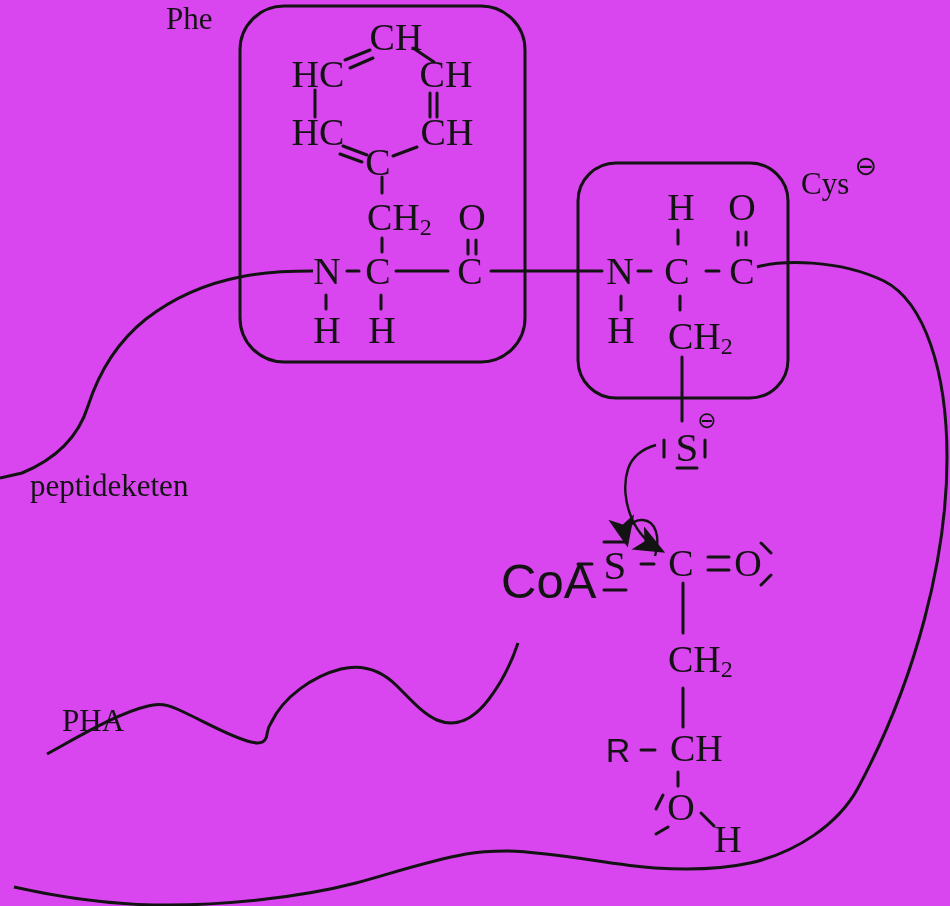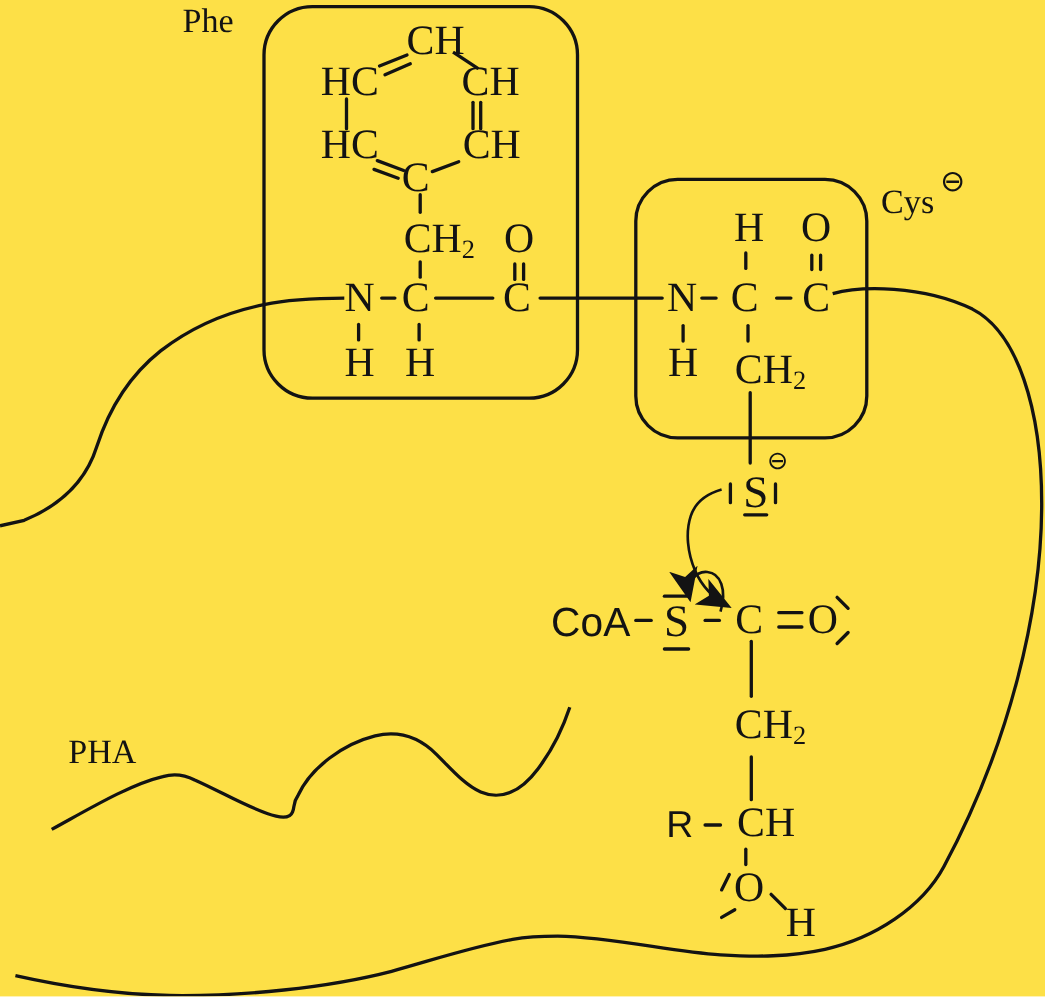--- a/index.html
+++ b/index.html
@@ -1,41 +1,41 @@
 <!DOCTYPE html>
 <html><head>
 <meta charset="utf-8">
 <style>
   html, body { margin: 0; padding: 0; background: #ffffff; }
   .stage {
     position: relative;
     width: 950px;
     height: 906px;
-    background: #fde047;
+    background: #d946ef;
     overflow: hidden;
     font-family: "Liberation Serif", "DejaVu Serif", serif;
     color: #131313;
   }
   svg.strokes {
     position: absolute;
     left: 0; top: 0;
     width: 950px; height: 906px;
   }
   .txt {
     position: absolute;
     line-height: 1;
     white-space: nowrap;
     color: #131313;
   }
   .atom { font-size: 38px; }
   .center { transform: translate(-50%, -50%); }
   .big { font-size: 41px; }
   .tag { font-size: 31px; }           
   .sans { font-family: "Liberation Sans", "DejaVu Sans", sans-serif; }
-  .coa { font-size: 37px; }
+  .coa { font-size: 49px; margin-top: 10px; }
   .rgrp { font-size: 34px; }
   .sub-2 { font-size: 24px; vertical-align: -0.22em; }
   .charge {
     font-family: "DejaVu Sans", sans-serif;
     transform: translate(-50%, -50%);
   }
   .charge.lg { font-size: 27px; }
   .charge.sm { font-size: 23px; }
 </style>
 </head>
@@ -161,21 +161,22 @@
   <div class="txt atom center" style="left:742px; top:207px;">O</div>
   <div class="txt atom center" style="left:620px; top:271px;">N</div>
   <div class="txt atom center" style="left:677px; top:271px;">C</div>
   <div class="txt atom center" style="left:742px; top:271px;">C</div>
   <div class="txt atom center" style="left:621px; top:330px;">H</div>
   <div class="txt atom" style="left:668px; top:317px;"><span>CH</span><span class="sub-2">2</span></div>
 
   <div class="txt atom big center" style="left:687px; top:447px;">S</div>
   <div class="txt charge sm" style="left:707px; top:420px;">⊖</div>
 
-  <div class="txt tag" style="left:62px; top:668px;">PHA</div>
+  <div class="txt tag" style="left:30px; top:470px;">peptideketen</div>
+  <div class="txt tag" style="left:62px; top:705px;">PHA</div>
 
   <div class="txt sans coa" style="left:501px; top:547px;">CoA</div>
   <div class="txt atom big center" style="left:615px; top:565px;">S</div>
   <div class="txt atom center" style="left:681px; top:563px;">C</div>
   <div class="txt atom center" style="left:748px; top:563px;">O</div>
 
   <div class="txt atom" style="left:668px; top:640px;"><span>CH</span><span class="sub-2">2</span></div>
   <div class="txt sans rgrp center" style="left:618px; top:750px;">R</div>
   <div class="txt atom" style="left:670px; top:729px;">CH</div>
   <div class="txt atom center" style="left:681px; top:807px;">O</div>

